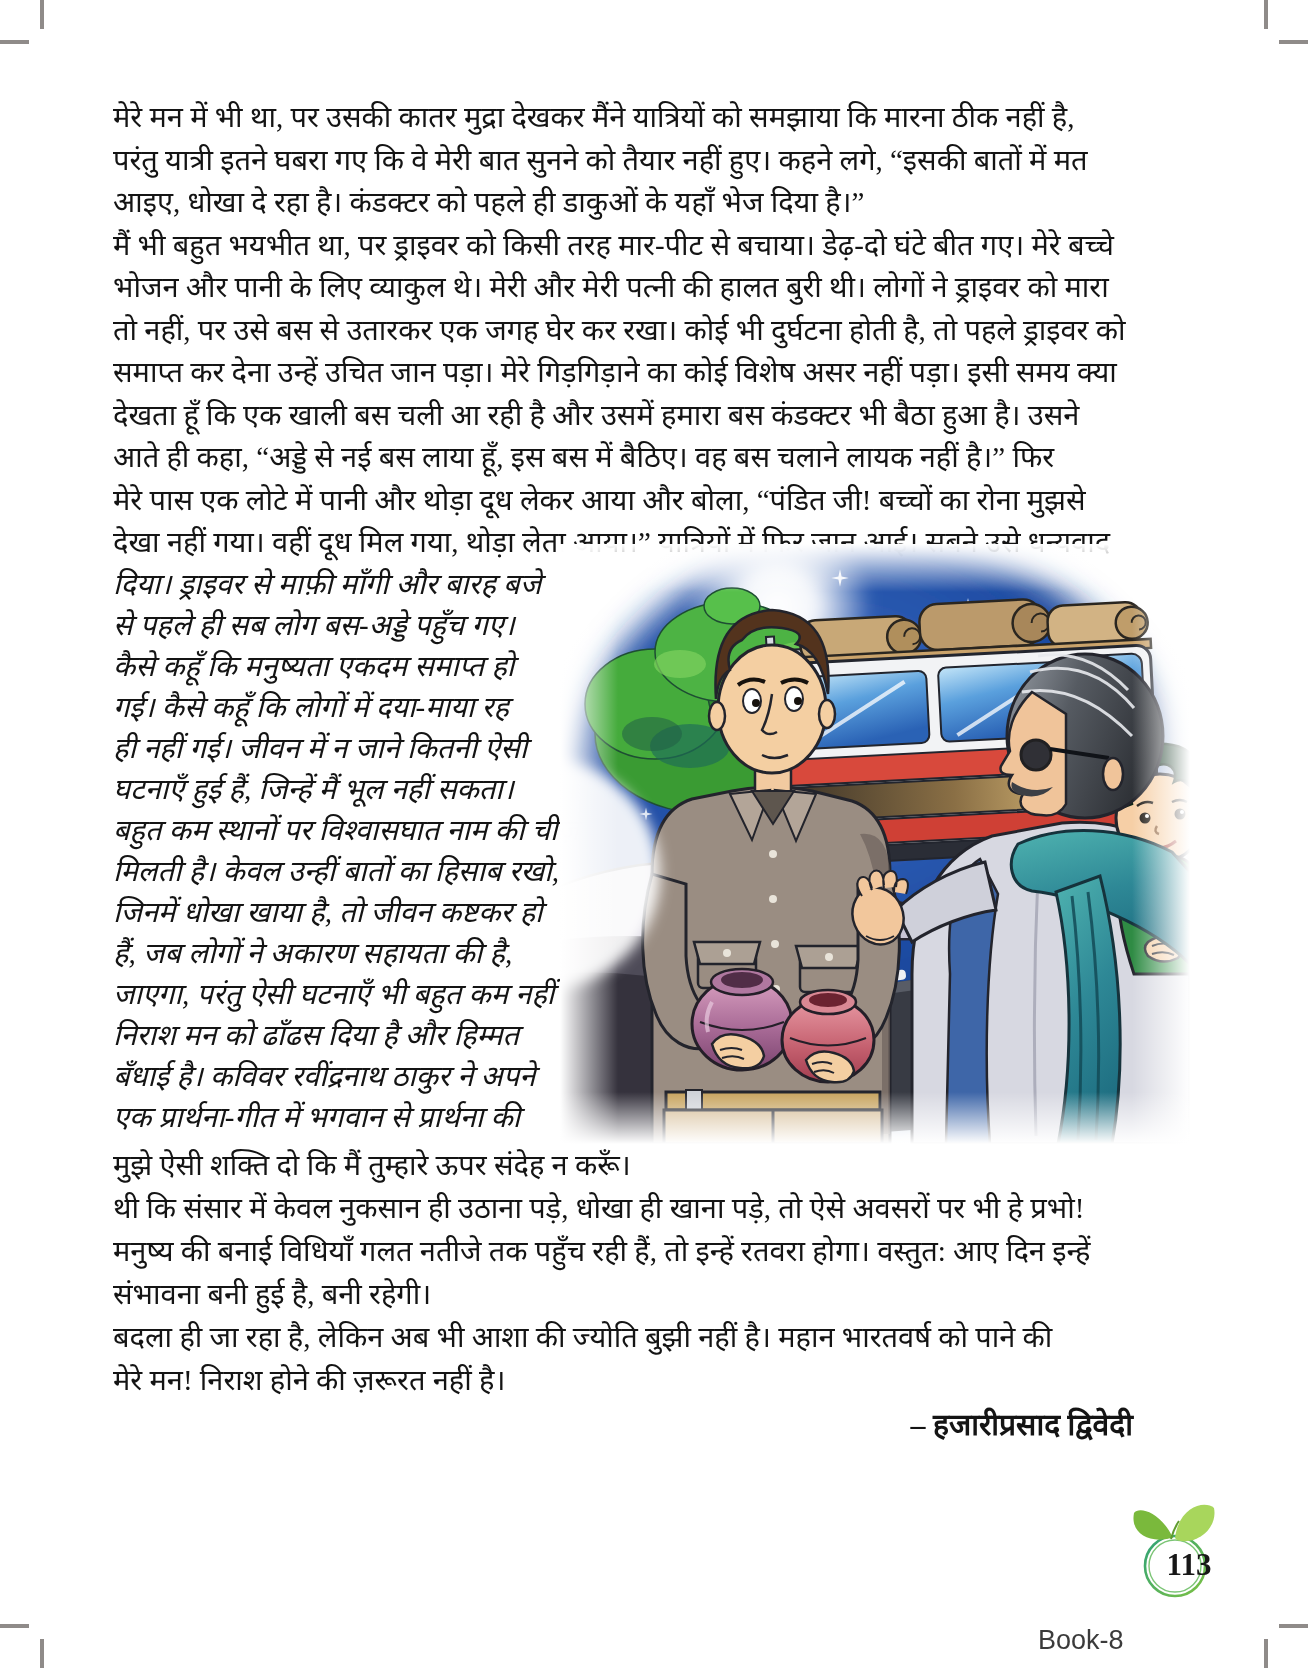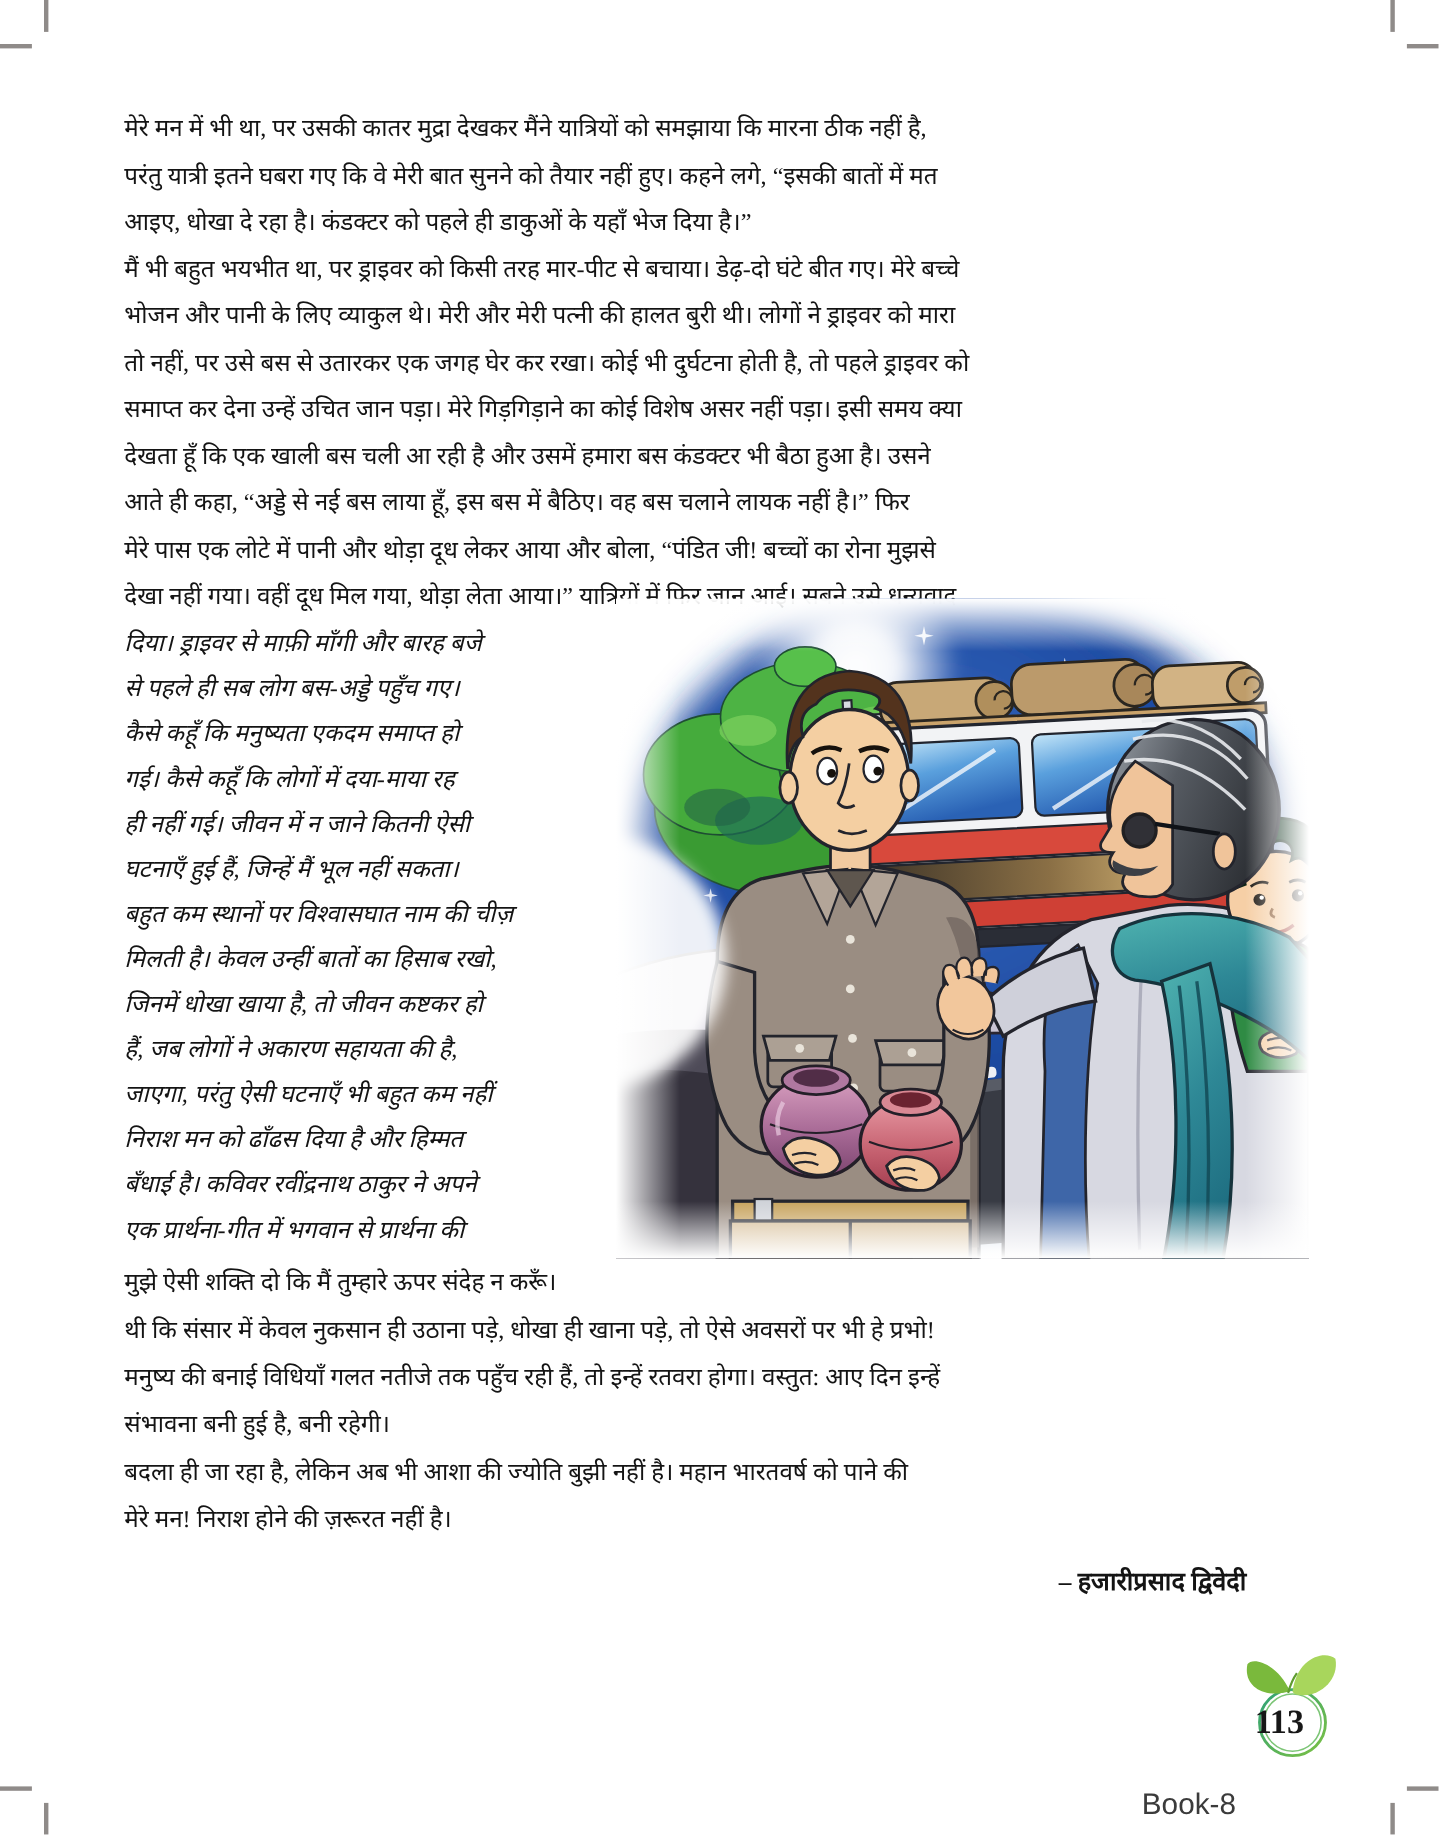--- a/index.html
+++ b/index.html
@@ -10,36 +10,36 @@
   .cm-tl-v{left:40px;top:0;width:4px;height:29px;}
   .cm-tl-h{left:0;top:40px;width:29px;height:4px;}
   .cm-tr-v{left:1264px;top:0;width:4px;height:29px;}
   .cm-tr-h{left:1279px;top:40px;width:29px;height:4px;}
   .cm-bl-h{left:0;top:1624px;width:29px;height:4px;}
   .cm-bl-v{left:40px;top:1639px;width:4px;height:29px;}
   .cm-br-h{left:1279px;top:1624px;width:29px;height:4px;}
   .cm-br-v{left:1264px;top:1639px;width:4px;height:29px;}
 
   .content{position:absolute;left:113px;top:96px;width:1082px;}
-  .line{white-space:nowrap;font-size:22px;}
+  .line{white-space:nowrap;font-size:29px;}
   .block-top .line{line-height:42.5px;height:42.5px;}
   .block-col .line{line-height:41px;height:41px;}
   .block-bottom .line{line-height:43px;height:43px;}
   .wrap-row{display:flex;align-items:flex-start;}
   .col-left{width:447px;flex:none;font-style:italic;}
   .illustration{flex:none;width:630px;height:600px;margin:-20px 0 0 0;padding:0;}
   .illustration svg{display:block;}
-  .attribution{margin-top:18px;padding-right:62px;text-align:right;font-size:23px;font-weight:600;white-space:nowrap;}
+  .attribution{margin-top:1px;padding-right:62px;text-align:right;font-size:30px;font-weight:600;white-space:nowrap;}
 
   
   .book-label{position:absolute;left:1038px;top:1625px;font-family:"Liberation Sans","DejaVu Sans",sans-serif;
               font-size:27px;color:#3b3b3b;}
   .logo{position:absolute;left:1127px;top:1498px;width:96px;height:112px;}
   .logo svg{position:absolute;left:0;top:0;}
-  .page-num{position:absolute;left:36px;top:68px;transform:translate(-50%,-52%);
+  .page-num{position:absolute;left:62px;top:68px;transform:translate(-50%,-52%);
             font-family:"Liberation Serif","DejaVu Serif",serif;font-weight:bold;font-size:31px;color:#171717;}
 </style>
 </head>
 <body>
 
 <div class="page">
 
   <div class="crop cm-tl-v"></div>
   <div class="crop cm-tl-h"></div>
   <div class="crop cm-tr-v"></div>

